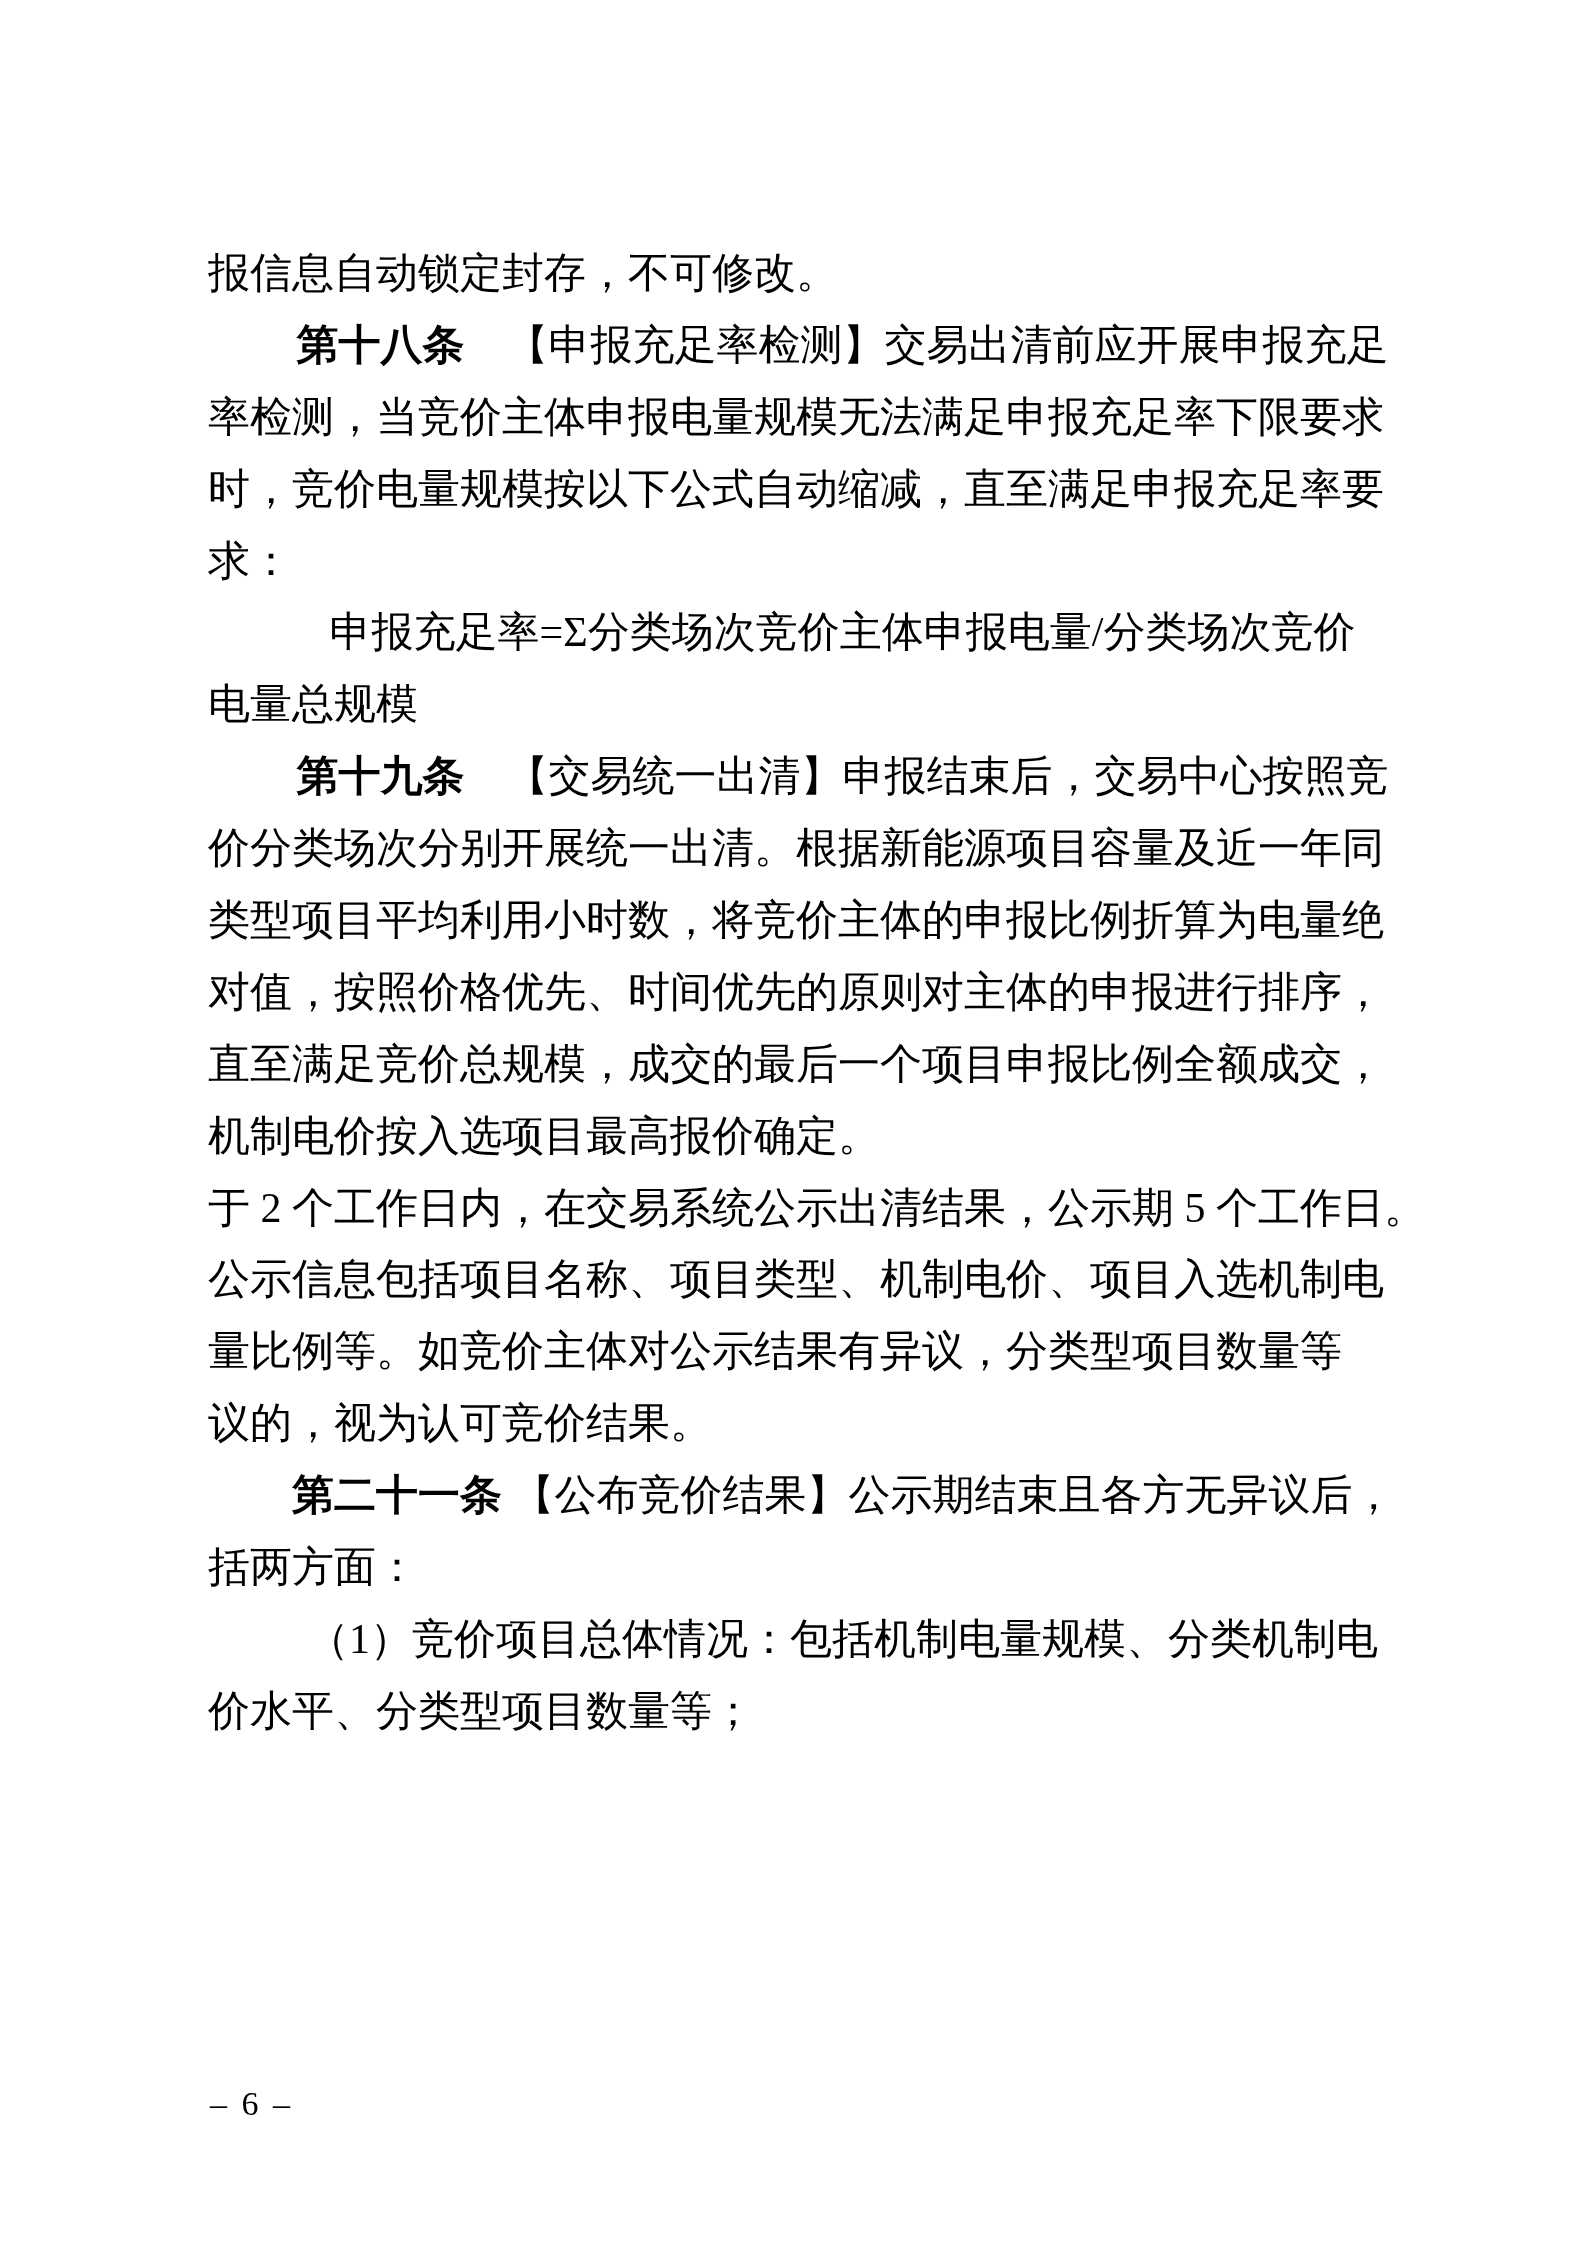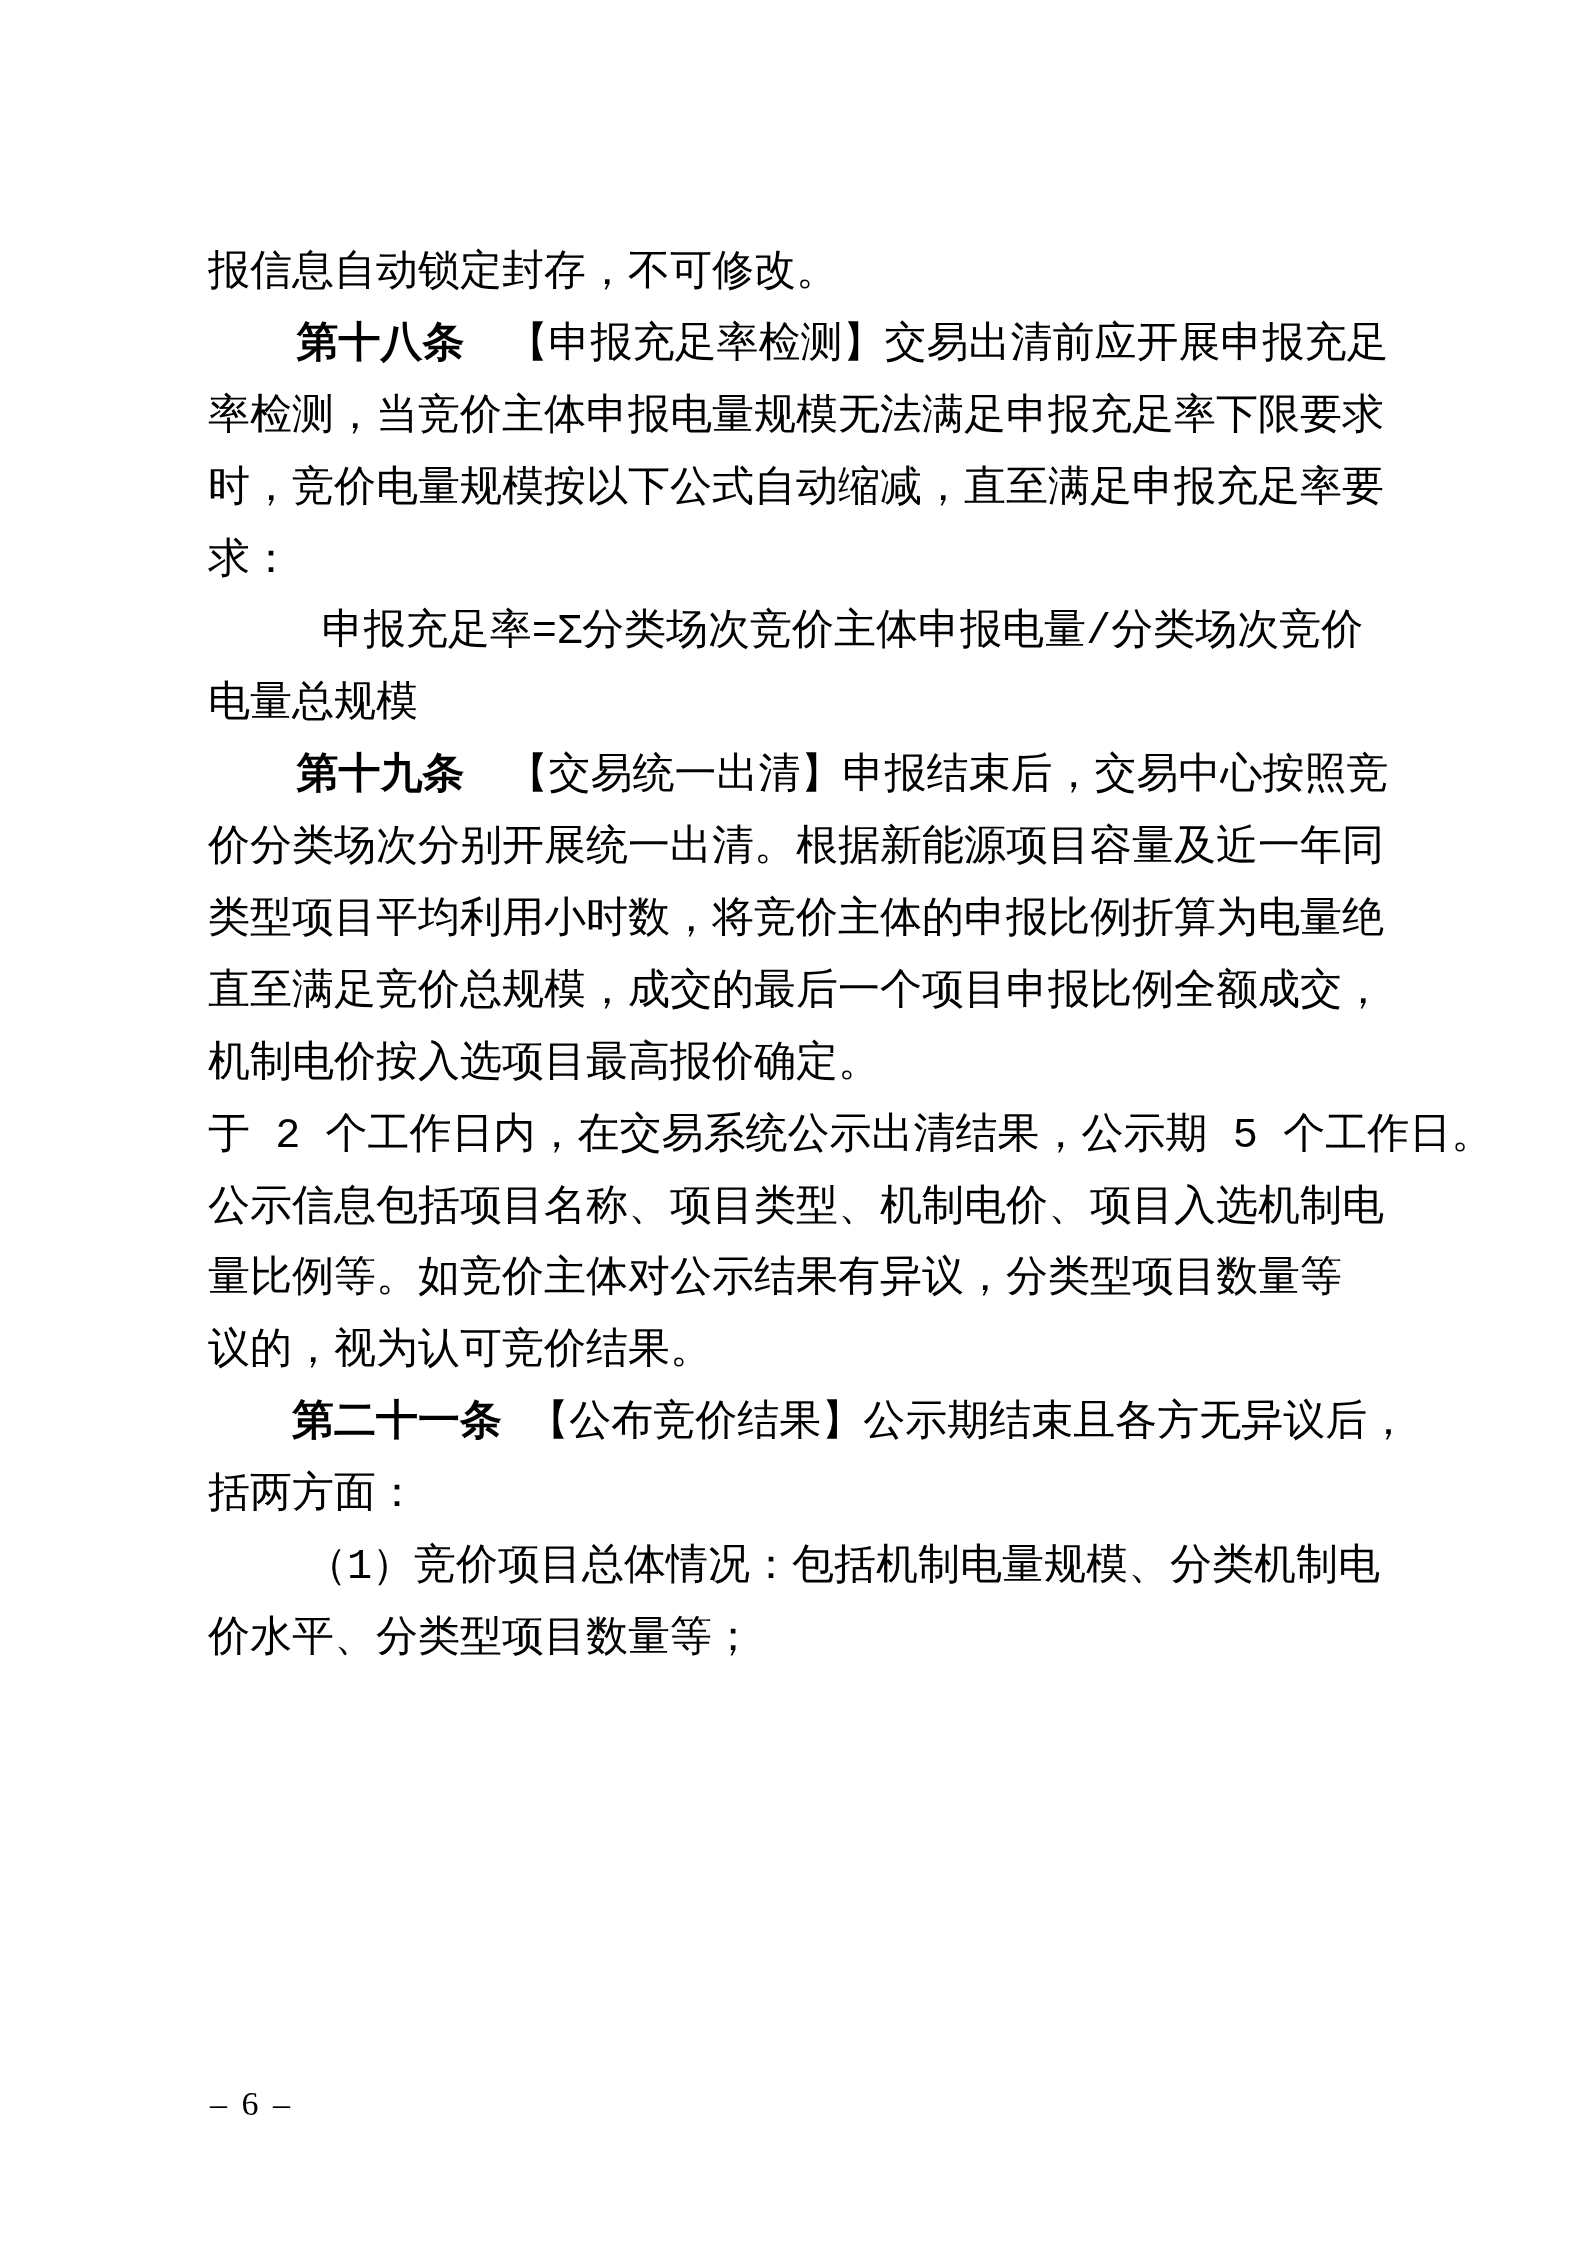--- a/index.html
+++ b/index.html
@@ -22,21 +22,20 @@
     left: 208px;
     top: 238px;
     width: 1185px;
   }
   .line {
     height: 71.9px;
     line-height: 71.9px;
     font-size: 42px;
     white-space: nowrap;
     letter-spacing: 0px;
-    font-family: Liberation Mono, monospace;
   }
   .line b {
     font-weight: 700;
   }
   .indent {
     padding-left: 84px;
     text-align: center;
   }
   .footer {
     position: absolute;
@@ -63,20 +62,21 @@
     <div class="line">时，竞价电量规模按以下公式自动缩减，直至满足申报充足率要</div>
     <div class="line">求：</div>
 
     <div class="line indent">申报充足率=Σ分类场次竞价主体申报电量/分类场次竞价</div>
     <div class="line">电量总规模</div>
 
     <div class="line indent"><b>第十九条</b><span>　【交易统一出清】申报结束后，交易中心按照竞</span></div>
 
     <div class="line">价分类场次分别开展统一出清。根据新能源项目容量及近一年同</div>
     <div class="line">类型项目平均利用小时数，将竞价主体的申报比例折算为电量绝</div>
+    <div class="line">对值，按照价格优先、时间优先的原则对主体的申报进行排序，</div>
     <div class="line">直至满足竞价总规模，成交的最后一个项目申报比例全额成交，</div>
     <div class="line">机制电价按入选项目最高报价确定。</div>
 
 
     <div class="line">于 2 个工作日内，在交易系统公示出清结果，公示期 5 个工作日。</div>
     <div class="line">公示信息包括项目名称、项目类型、机制电价、项目入选机制电</div>
     <div class="line">量比例等。如竞价主体对公示结果有异议，分类型项目数量等</div>
     <div class="line">议的，视为认可竞价结果。</div>
 
     <div class="line indent"><b>第二十一条</b><span> 【公布竞价结果】公示期结束且各方无异议后，</span></div>

